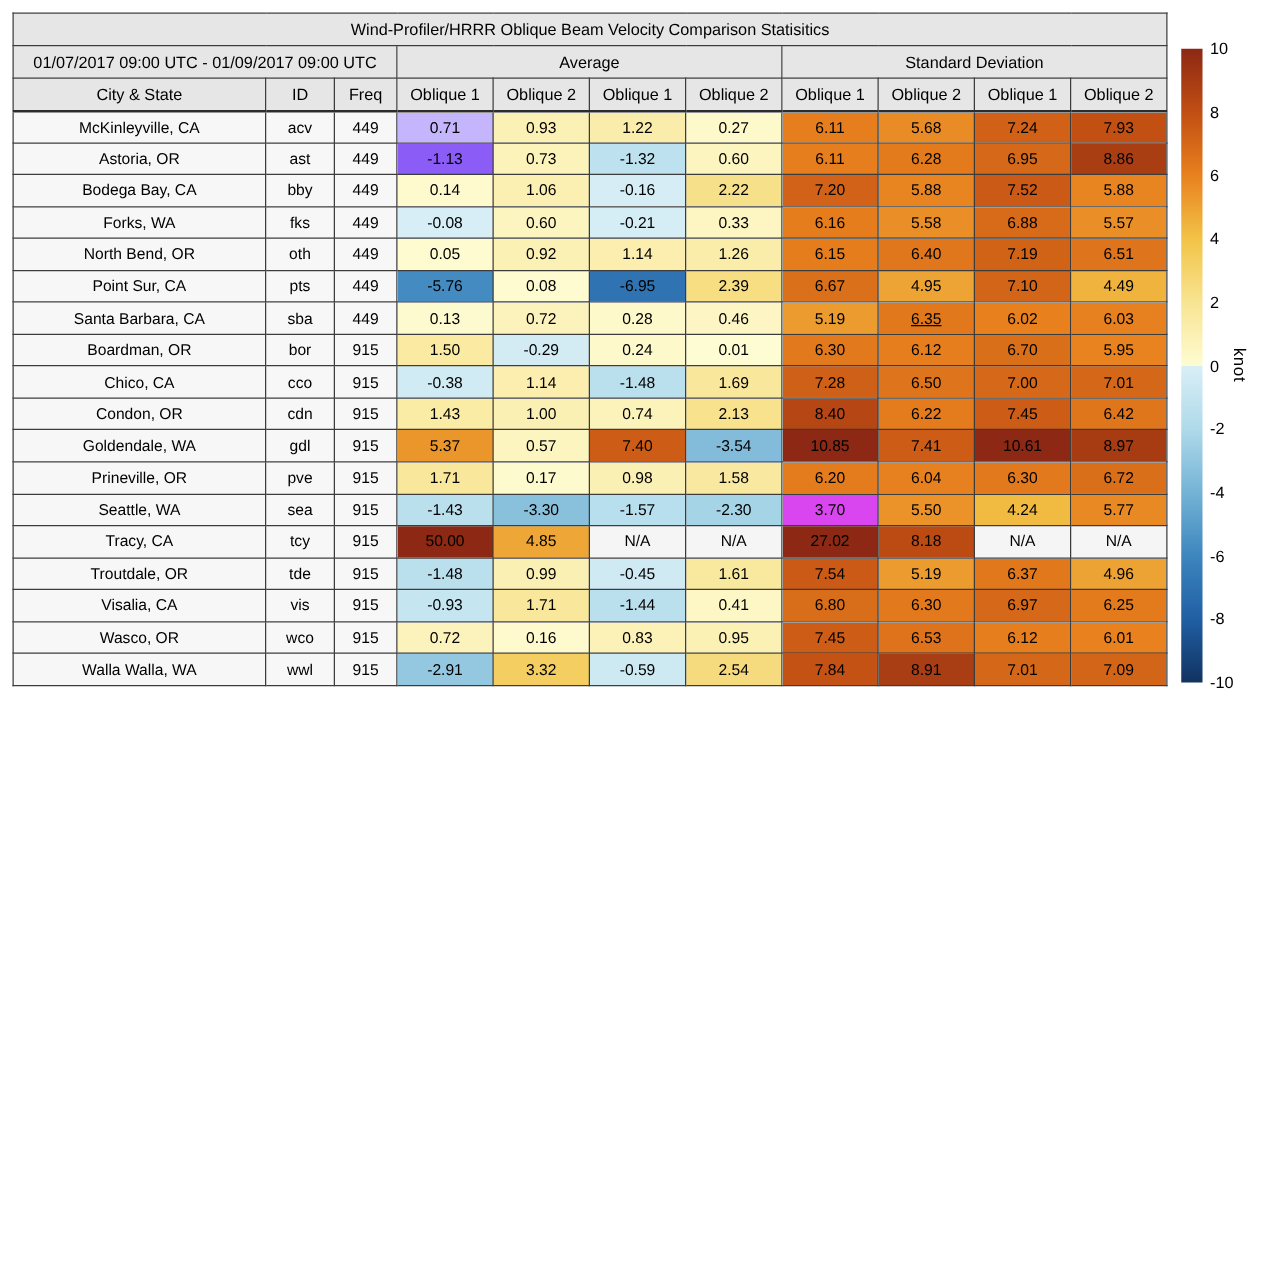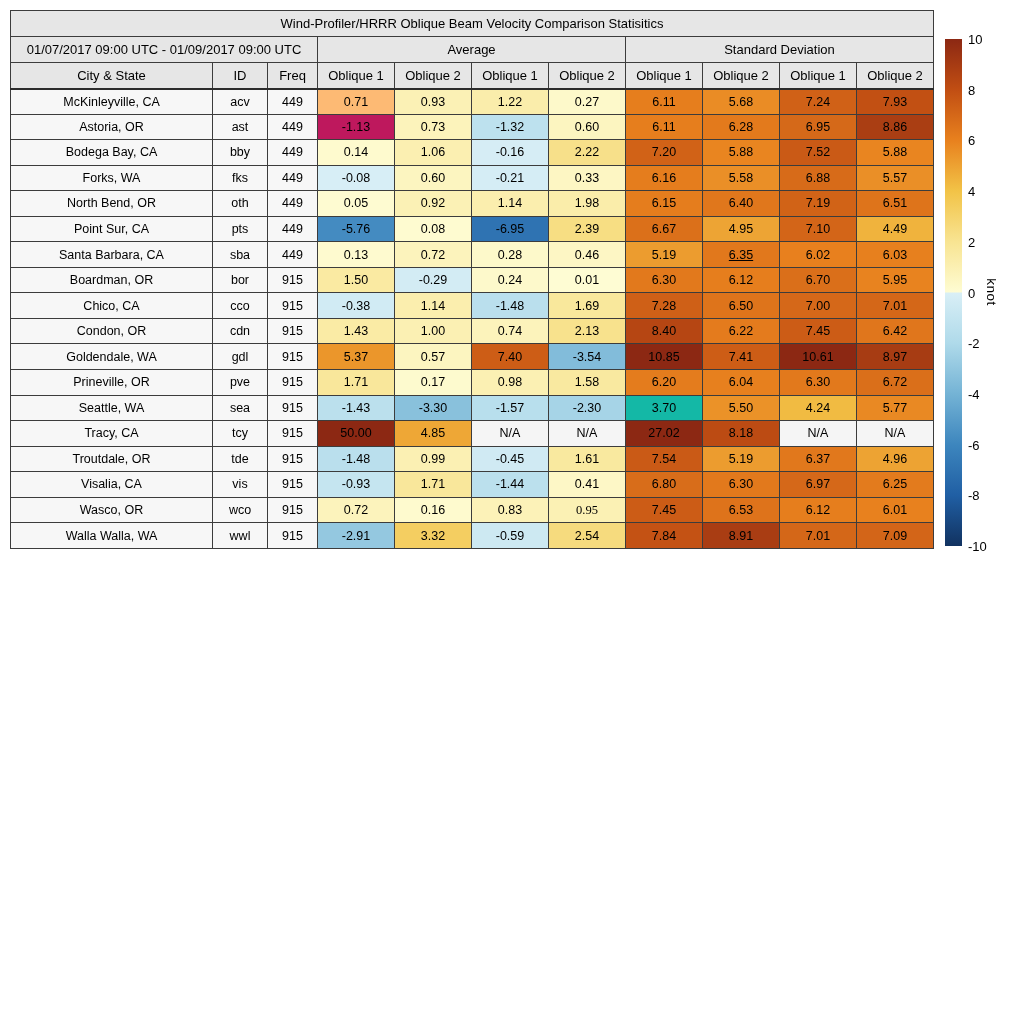--- a/index.html
+++ b/index.html
@@ -62,34 +62,34 @@
         <th>Oblique 2</th>
         <th>Oblique 1</th>
         <th>Oblique 2</th>
       </tr>
     </thead>
     <tbody id="tbody">
         <tr>
           <td class="label">McKinleyville, CA</td>
           <td class="label">acv</td>
           <td class="label">449</td>
-          <td class="val" style="background: #fdba74; text-align: center;">0.71</td>
+          <td class="val" style="background: #c4b5fd; text-align: center;">0.71</td>
           <td class="val" style="background: rgb(251, 241, 181);">0.93</td>
           <td class="val" style="background: rgb(250, 237, 171);">1.22</td>
           <td class="val" style="background: rgb(253, 249, 202);">0.27</td>
           <td class="val" style="background: rgb(230, 126, 29);">6.11</td>
           <td class="val" style="background: rgb(234, 140, 37);">5.68</td>
           <td class="val" style="background: rgb(208, 97, 23);">7.24</td>
           <td class="val" style="background: rgb(194, 80, 19);">7.93</td>
         </tr>
         <tr>
           <td class="label">Astoria, OR</td>
           <td class="label">ast</td>
           <td class="label">449</td>
-          <td class="val" style="background: #be185d;">-1.13</td>
+          <td class="val" style="background: #8b5cf6;">-1.13</td>
           <td class="val" style="background: rgb(252, 243, 187); text-align: center;">0.73</td>
           <td class="val" style="background: rgb(189, 225, 238);">-1.32</td>
           <td class="val" style="background: rgb(252, 245, 192);">0.60</td>
           <td class="val" style="background: rgb(230, 126, 29);">6.11</td>
           <td class="val" style="background: rgb(227, 122, 28);">6.28</td>
           <td class="val" style="background: rgb(213, 105, 25);">6.95</td>
           <td class="val" style="background: rgb(170, 62, 19);">8.86</td>
         </tr>
         <tr>
           <td class="label">Bodega Bay, CA</td>
@@ -117,21 +117,21 @@
           <td class="val" style="background: rgb(215, 107, 25);">6.88</td>
           <td class="val" style="background: rgb(234, 143, 39);">5.57</td>
         </tr>
         <tr>
           <td class="label">North Bend, OR</td>
           <td class="label">oth</td>
           <td class="label">449</td>
           <td class="val" style="background: rgb(254, 251, 209);">0.05</td>
           <td class="val" style="background: rgb(251, 241, 181);">0.92</td>
           <td class="val" style="background: rgb(251, 238, 174);">1.14</td>
-          <td class="val" style="background: rgb(250, 237, 170);">1.98</td>
+          <td class="val" style="background: rgb(250, 237, 170);">1.26</td>
           <td class="val" style="background: rgb(229, 125, 29);">6.15</td>
           <td class="val" style="background: rgb(224, 119, 28);">6.40</td>
           <td class="val" style="background: rgb(209, 99, 23);">7.19</td>
           <td class="val" style="background: rgb(222, 116, 27);">6.51</td>
         </tr>
         <tr>
           <td class="label">Point Sur, CA</td>
           <td class="label">pts</td>
           <td class="label">449</td>
           <td class="val" style="background: rgb(68, 139, 193);">-5.76</td>
@@ -222,21 +222,21 @@
           <td class="val" style="background: rgb(218, 111, 26);">6.72</td>
         </tr>
         <tr>
           <td class="label">Seattle, WA</td>
           <td class="label">sea</td>
           <td class="label">915</td>
           <td class="val" style="background: rgb(187, 224, 237);">-1.43</td>
           <td class="val" style="background: rgb(137, 193, 220);">-3.30</td>
           <td class="val" style="background: rgb(184, 223, 237);">-1.57</td>
           <td class="val" style="background: rgb(166, 212, 231);">-2.30</td>
-          <td class="val" style="background: #14b8a6;">3.70</td>
+          <td class="val" style="background: #d946ef;">3.70</td>
           <td class="val" style="background: rgb(235, 146, 40);">5.50</td>
           <td class="val" style="background: rgb(241, 187, 66);">4.24</td>
           <td class="val" style="background: rgb(233, 137, 35);">5.77</td>
         </tr>
         <tr>
           <td class="label">Tracy, CA</td>
           <td class="label">tcy</td>
           <td class="label">915</td>
           <td class="val" style="background: rgb(140, 40, 19);">50.00</td>
           <td class="val" style="background: rgb(238, 167, 54);">4.85</td>
@@ -273,21 +273,21 @@
           <td class="val" style="background: rgb(213, 104, 25);">6.97</td>
           <td class="val" style="background: rgb(227, 123, 29);">6.25</td>
         </tr>
         <tr>
           <td class="label">Wasco, OR</td>
           <td class="label">wco</td>
           <td class="label">915</td>
           <td class="val" style="background: rgb(252, 243, 188);">0.72</td>
           <td class="val" style="background: rgb(254, 250, 206);">0.16</td>
           <td class="val" style="background: rgb(252, 242, 184);">0.83</td>
-          <td class="val" style="background: rgb(251, 241, 180); font-family: Liberation Serif, serif;">0.95</td>
+          <td class="val" style="background: rgb(251, 241, 180);">0.95</td>
           <td class="val" style="background: rgb(204, 92, 22);">7.45</td>
           <td class="val" style="background: rgb(222, 115, 27);">6.53</td>
           <td class="val" style="background: rgb(230, 126, 29);">6.12</td>
           <td class="val" style="background: rgb(232, 129, 30);">6.01</td>
         </tr>
         <tr>
           <td class="label">Walla Walla, WA</td>
           <td class="label">wwl</td>
           <td class="label">915</td>
           <td class="val" style="background: rgb(148, 200, 224);">-2.91</td>

